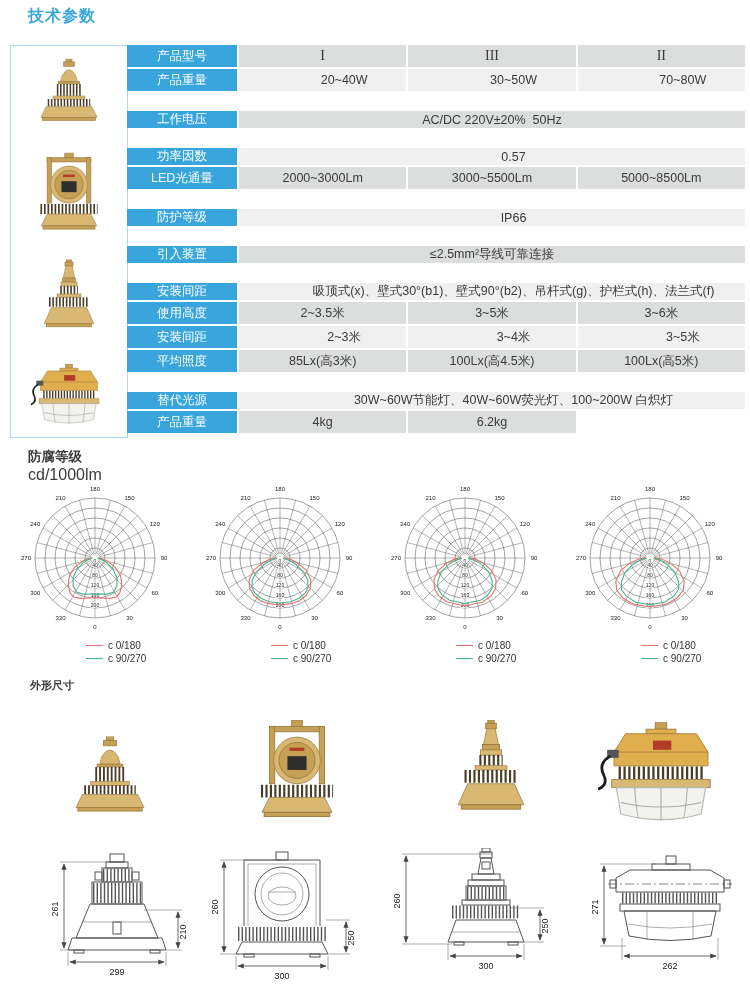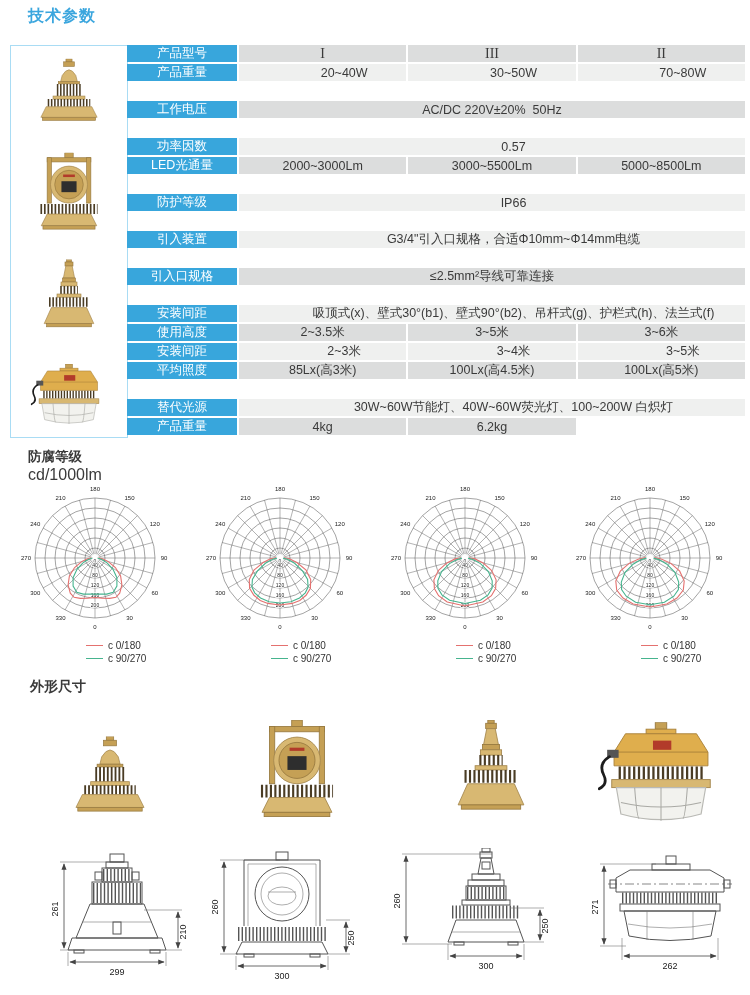--- a/index.html
+++ b/index.html
@@ -28,21 +28,21 @@
   svg.polar .grid{fill:none;stroke:#666;stroke-width:.6;}
   svg.polar .spoke{stroke:#666;stroke-width:.5;}
   svg.polar .alabel{font-size:6px;fill:#222;text-anchor:middle;}
   svg.polar .tick{font-size:5px;fill:#222;text-anchor:middle;paint-order:stroke;stroke:#fff;stroke-width:1.4px;}
   svg.polar .curve{fill:none;stroke-width:1.1;}
   .legend{margin:3px 0 0 84px;}
   .lrow{display:flex;align-items:center;gap:5px;height:13px;}
   .lline{display:inline-block;width:17px;height:0;border-top:1.6px solid;}
   .ltext{font-size:10px;color:#333;text-align:right;}
   
-  .outline-head{position:absolute;left:30px;top:678px;font-size:14px;font-weight:bold;color:#3a3a3a;}
+  .outline-head{position:absolute;left:30px;top:678px;font-size:11px;font-weight:bold;color:#3a3a3a;}
   .op{position:absolute;}
   
   .tan{fill:#D8B872;stroke:#A3854C;stroke-width:.8;}
   .tanD{fill:#C5A055;stroke:#97793F;stroke-width:.8;}
   .tanO{fill:#DFAE4D;stroke:#A8813A;stroke-width:.8;}
   .combDark{stroke:#4A3C24;stroke-dasharray:2 2.2;fill:none;}
   .plate{fill:#2e2e2e;}
   .redlbl{fill:#B23B2A;}
   .cage{fill:#F2F2EE;stroke:#B9B9B4;stroke-width:1;}
   .cageln{fill:none;stroke:#A9A9A4;stroke-width:.9;}
@@ -164,24 +164,20 @@
         <div class="vcell dark">2000~3000Lm</div>
         <div class="vcell dark">3000~5500Lm</div>
         <div class="vcell dark">5000~8500Lm</div>
       </div>
       <div class="srow span">
         <div class="hcell">防护等级</div>
         <div class="vcell light">IP66</div>
       </div>
       <div class="srow span">
         <div class="hcell">引入装置</div>
-        <div class="vcell light">G3/4"引入口规格，合适Φ10mm~Φ14mm电缆</div>
-      </div>
-      <div class="srow span">
-        <div class="hcell">引入口规格</div>
         <div class="vcell dark">≤2.5mm²导线可靠连接</div>
       </div>
       <div class="srow span">
         <div class="hcell">安装间距</div>
         <div class="vcell light">吸顶式(x)、壁式30°(b1)、壁式90°(b2)、吊杆式(g)、护栏式(h)、法兰式(f)</div>
       </div>
       <div class="srow cols3">
         <div class="hcell">使用高度</div>
         <div class="vcell dark">2~3.5米</div>
         <div class="vcell dark">3~5米</div>

